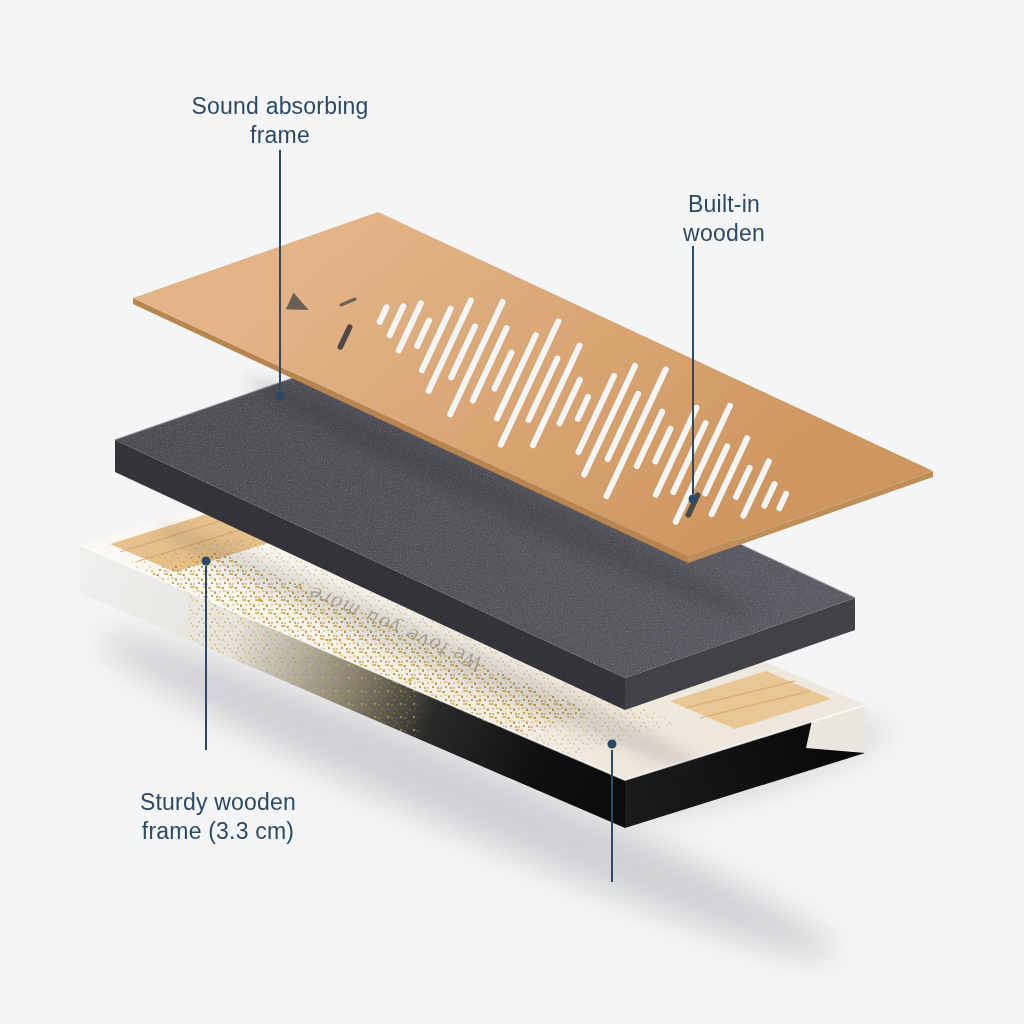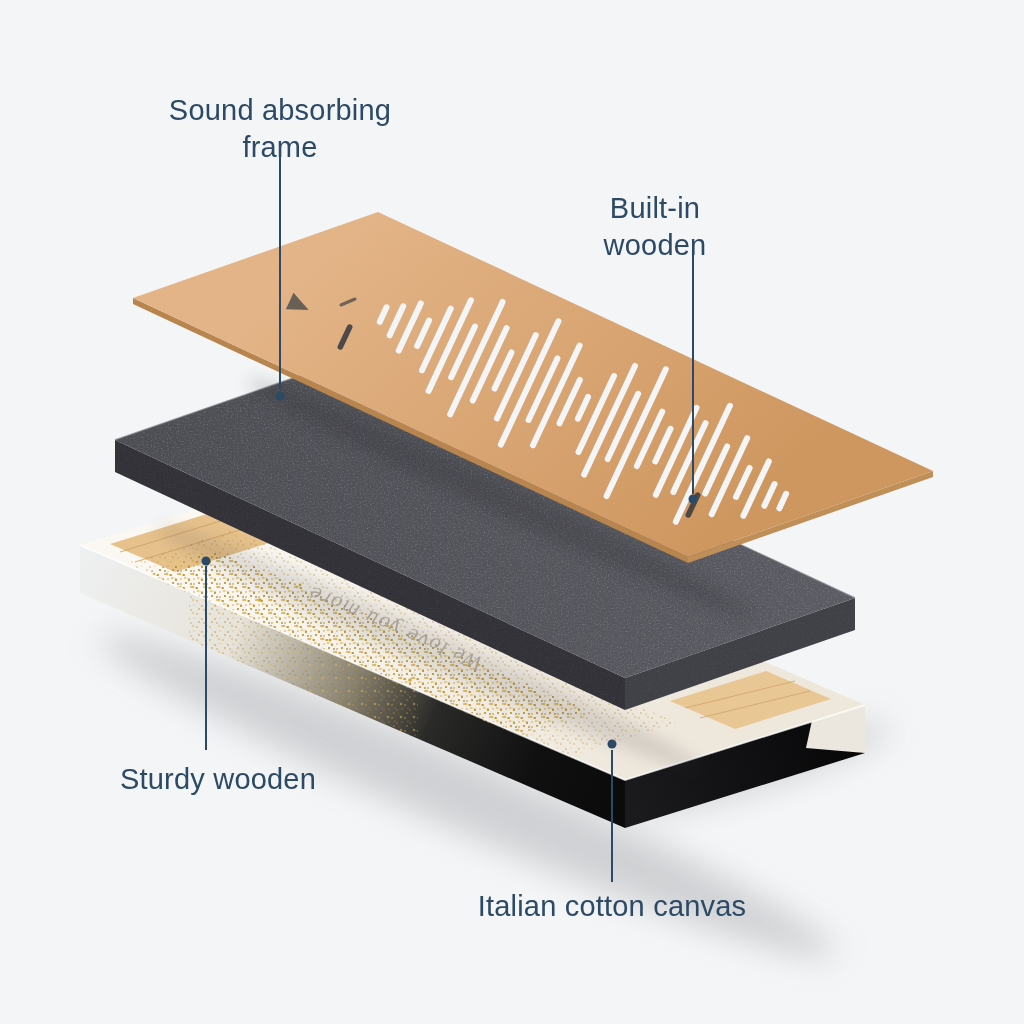--- a/index.html
+++ b/index.html
@@ -5,21 +5,21 @@
   html,body{margin:0;padding:0;}
   body{
     width:1024px;height:1024px;overflow:hidden;
     background:#f4f5f6;
     font-family:"Liberation Sans",sans-serif;
   }
   .stage{position:relative;width:1024px;height:1024px;}
   svg.scene{position:absolute;left:0;top:0;}
   .label{
     position:absolute;transform:translateX(-50%);
-    color:#2c4965;font-size:29px;line-height:1.28;text-align:center;
+    color:#2c4965;font-size:23px;line-height:1.28;text-align:center;
     letter-spacing:.2px;white-space:nowrap;
   }
   .label span{display:block;}
   .leader{position:absolute;width:2px;background:#2c4965;}
   .dot{
     position:absolute;width:9px;height:9px;border-radius:50%;
     background:#2c4965;transform:translate(-50%,-50%);
   }
   #soundwave-group line{stroke:#f4f5f6;stroke-width:6;stroke-linecap:round;}
 </style>
@@ -198,32 +198,30 @@
     </g>
   </svg>
 
   <div class="label" style="left:280px;top:92px">
     <span>Sound absorbing</span>
     <span>frame</span>
   </div>
   <div class="leader" style="left:279px;top:150px;height:240px"></div>
   <div class="dot" style="left:280px;top:396px"></div>
 
-  <div class="label" style="left:655px;top:190px">
+  <div class="label" style="left:724px;top:190px">
     <span>Built-in</span>
     <span>wooden</span>
   </div>
   <div class="leader" style="left:692px;top:246px;height:248px"></div>
   <div class="dot" style="left:693px;top:499px"></div>
 
-  <div class="label" style="left:218px;top:761px">
+  <div class="label" style="left:218px;top:788px">
     <span>Sturdy wooden</span>
+    <span>frame (3.3 cm)</span>
   </div>
   <div class="leader" style="left:205px;top:566px;height:184px"></div>
   <div class="dot" style="left:206px;top:561px"></div>
 
-  <div class="label" style="left:612px;top:888px">
-    <span>Italian cotton canvas</span>
-  </div>
   <div class="leader" style="left:611px;top:750px;height:132px"></div>
   <div class="dot" style="left:612px;top:744px"></div>
 
 </div>
 
 </body></html>

